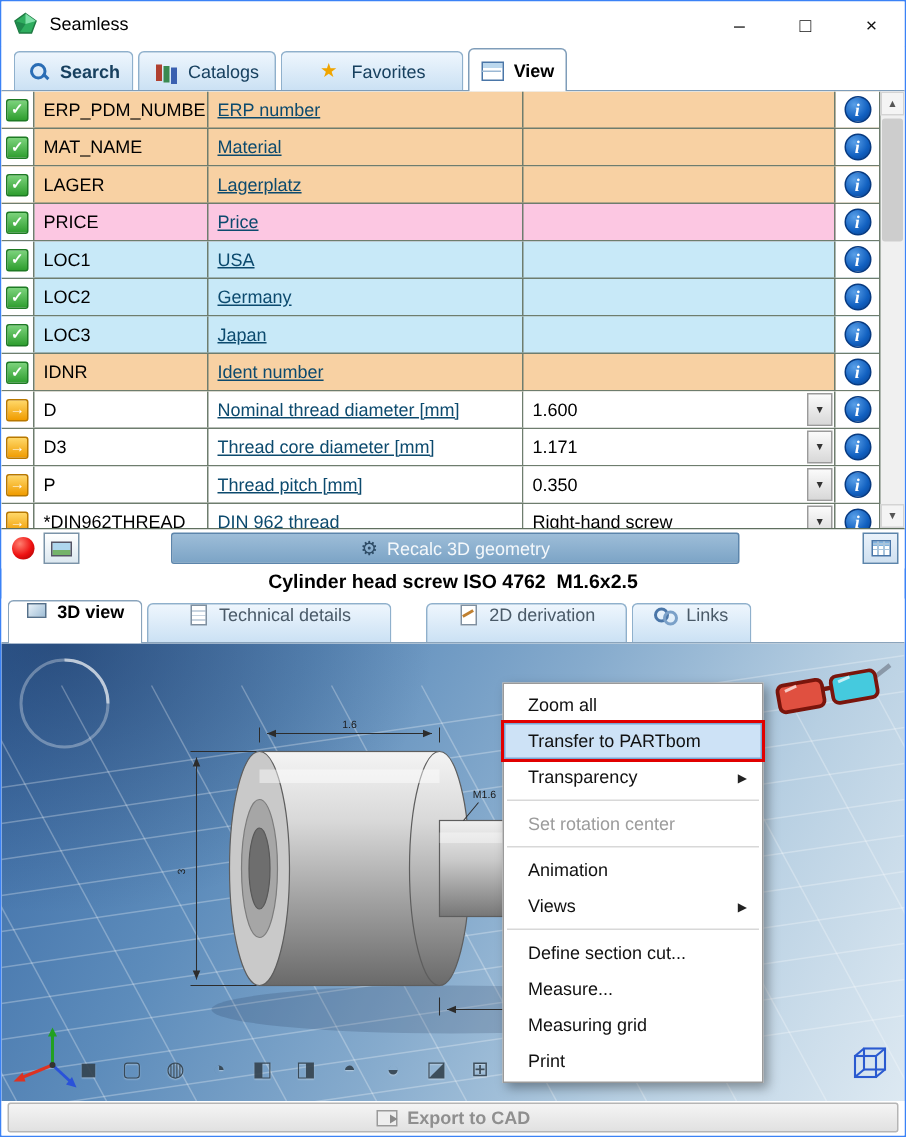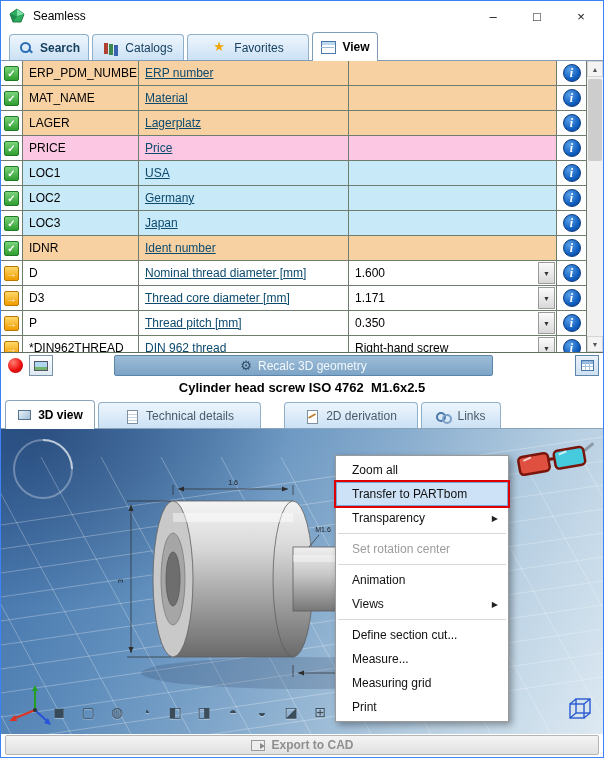--- a/index.html
+++ b/index.html
@@ -58,21 +58,21 @@
   .recalc-btn { position:absolute; left:113px; top:2px; width:379px; height:21px; background:linear-gradient(#9dbdd8,#7ca4c6); border:1px solid #5c85ab; border-radius:2px; color:#f4f8fb; font-size:12px; display:flex; align-items:center; justify-content:center; gap:6px; }
   .gear { font-size:13px; color:#2e4c66; }
   .table-btn { position:absolute; right:4px; top:2px; width:24px; height:21px; border:1px solid #5c85ab; background:linear-gradient(#eaf2fa,#cfe0f0); display:flex; align-items:center; justify-content:center; }
   .tbl-ic { width:13px; height:11px; border:1px solid #4a76a8; background:linear-gradient(#7fb2e0 0 3px,#fff 3px); position:relative; }
   .tbl-ic::after { content:""; position:absolute; inset:0; background:repeating-linear-gradient(90deg,transparent 0 3px,#a8c4dc 3px 4px), repeating-linear-gradient(0deg,transparent 0 3px,#a8c4dc 3px 4px); }
 
   .part-title { height:20px; text-align:center; font-size:13px; font-weight:bold; color:#000; white-space:pre; flex:0 0 auto; line-height:18px; }
 
   
   .tabbar2 { height:30px; display:flex; align-items:flex-end; padding-left:4px; gap:3px; background:#fff; border-bottom:1px solid #8aa4bc; flex:0 0 auto; }
-  .tab2 { height:26px; display:flex; align-items:center; justify-content:center; gap:6px; background:linear-gradient(#eef6fd,#cbe1f4); border:1px solid #8fb0cc; border-bottom:none; border-radius:4px 4px 0 0; font-size:12px; color:#4a5a68; }
+  .tab2 { height:26px; display:flex; align-items:flex-start; justify-content:center; gap:6px; background:linear-gradient(#eef6fd,#cbe1f4); border:1px solid #8fb0cc; border-bottom:none; border-radius:4px 4px 0 0; font-size:12px; color:#4a5a68; }
   .tab2:nth-of-type(1){ width:90px; } .tab2:nth-of-type(2){ width:163px;margin-top:24px; }
   .tab2:nth-of-type(3){ width:134px;margin-left:20px; } .tab2:nth-of-type(4){ width:80px; }
   .tab2.active { background:#fff; height:29px; margin-bottom:-1px; font-weight:bold; color:#000; border-color:#8aa4bc; }
   .t2icon { width:15px; height:12px; position:relative; display:inline-block; flex:0 0 auto; }
   .view3d-icon::before { content:""; position:absolute; inset:1px; border:1px solid #55708a; background:linear-gradient(135deg,#e8f1f8,#a0bed6); }
   .techdetails-icon::before { content:""; position:absolute; left:2px; top:0; width:9px; height:12px; border:1px solid #8090a0; background:linear-gradient(#fff 0 3px,#c8d4e0 3px 4px,#fff 4px 6px,#c8d4e0 6px 7px,#fff 7px 9px,#c8d4e0 9px 10px,#fff 10px); }
   .deriv2d-icon::before { content:""; position:absolute; left:2px; top:0; width:9px; height:12px; border:1px solid #8090a0; background:#fff; }
   .deriv2d-icon::after { content:""; position:absolute; left:3px; top:5px; width:8px; height:2px; background:#c08030; transform:rotate(-30deg); }
   .links-icon::before { content:""; position:absolute; left:0; top:2px; width:6px; height:6px; border:2px solid #4a76a8; border-radius:50%; }
   .links-icon::after  { content:""; position:absolute; left:6px; top:4px; width:6px; height:6px; border:2px solid #7aa0c8; border-radius:50%; }

